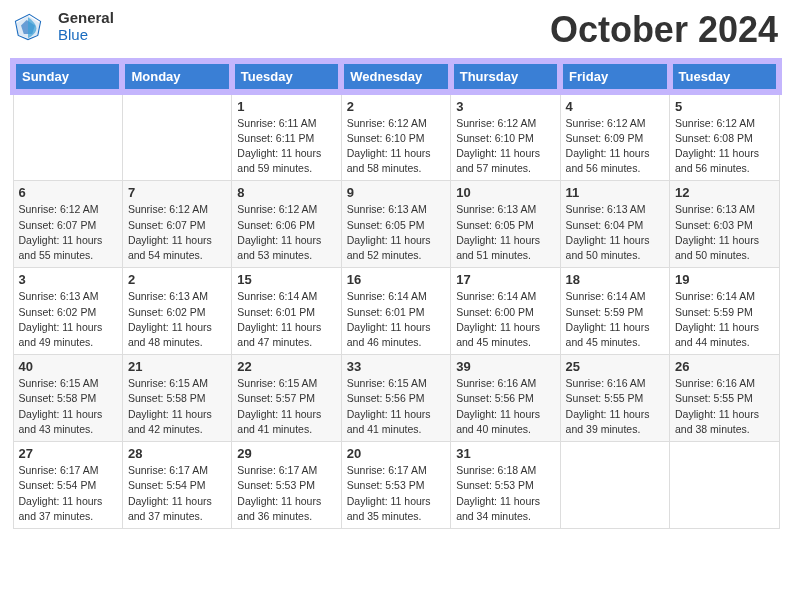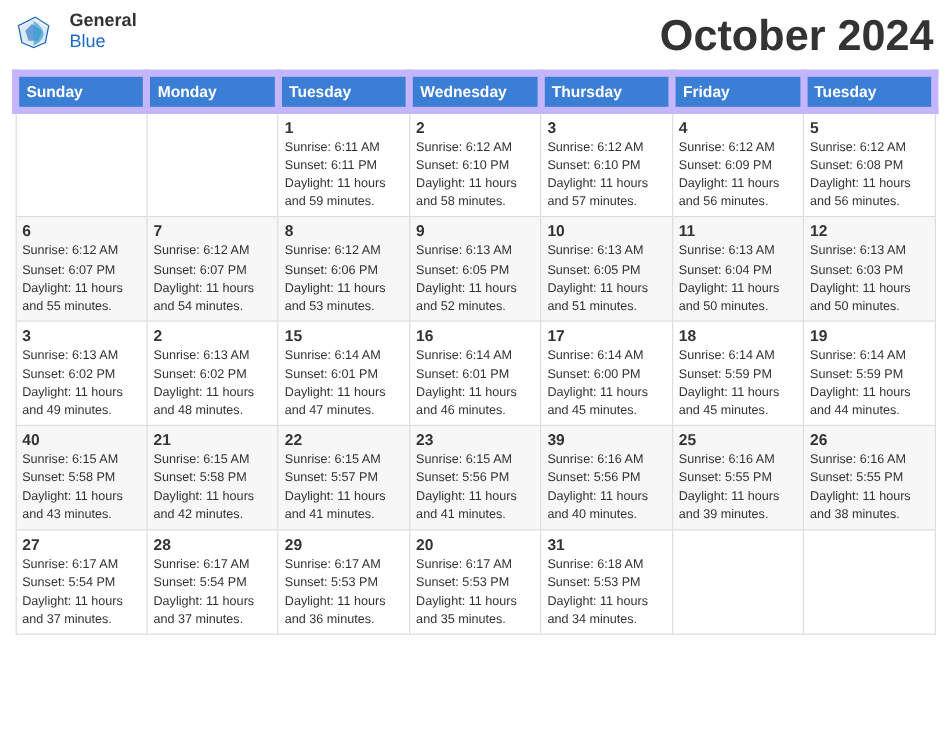--- a/index.html
+++ b/index.html
@@ -218,21 +218,21 @@
         </td>
         <td>
           <div class="day-number">21</div>
           <div class="day-info">Sunrise: 6:15 AM<br>Sunset: 5:58 PM<br>Daylight: 11 hours and 42 minutes.</div>
         </td>
         <td>
           <div class="day-number">22</div>
           <div class="day-info">Sunrise: 6:15 AM<br>Sunset: 5:57 PM<br>Daylight: 11 hours and 41 minutes.</div>
         </td>
         <td>
-          <div class="day-number">23</div>
+          <div class="day-number">33</div>
           <div class="day-info">Sunrise: 6:15 AM<br>Sunset: 5:56 PM<br>Daylight: 11 hours and 41 minutes.</div>
         </td>
         <td>
           <div class="day-number">39</div>
           <div class="day-info">Sunrise: 6:16 AM<br>Sunset: 5:56 PM<br>Daylight: 11 hours and 40 minutes.</div>
         </td>
         <td>
           <div class="day-number">25</div>
           <div class="day-info">Sunrise: 6:16 AM<br>Sunset: 5:55 PM<br>Daylight: 11 hours and 39 minutes.</div>
         </td>

